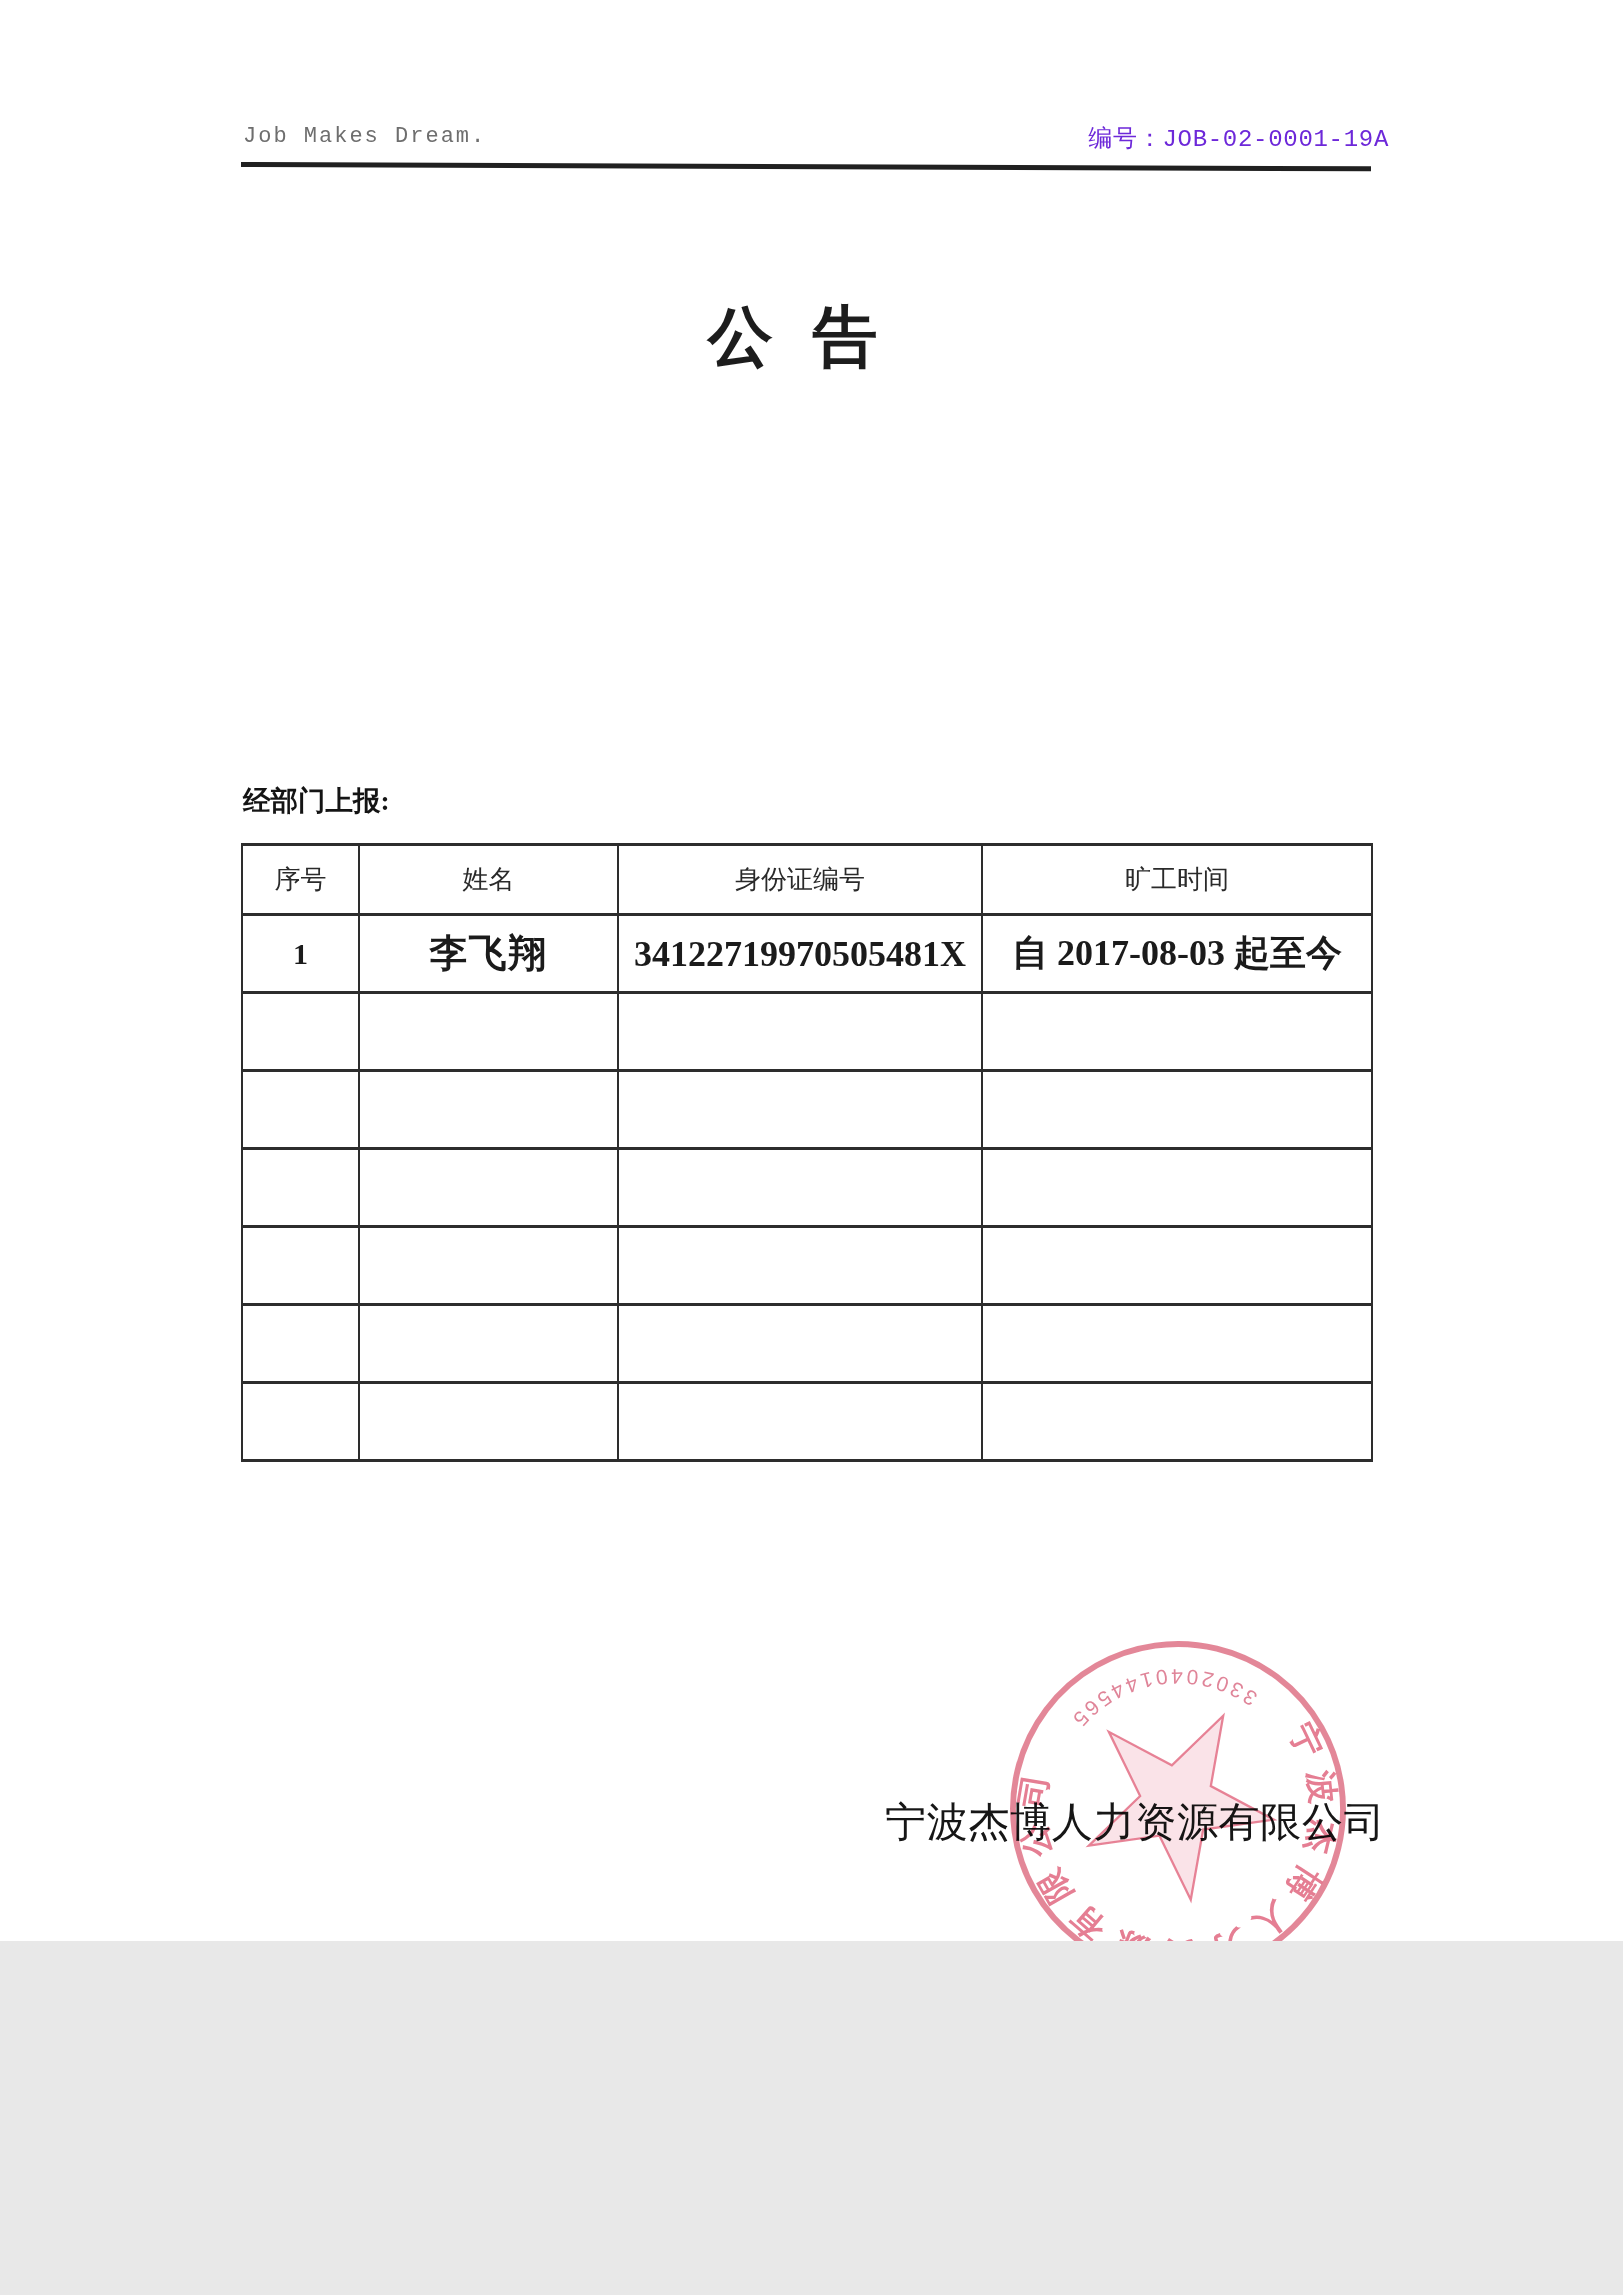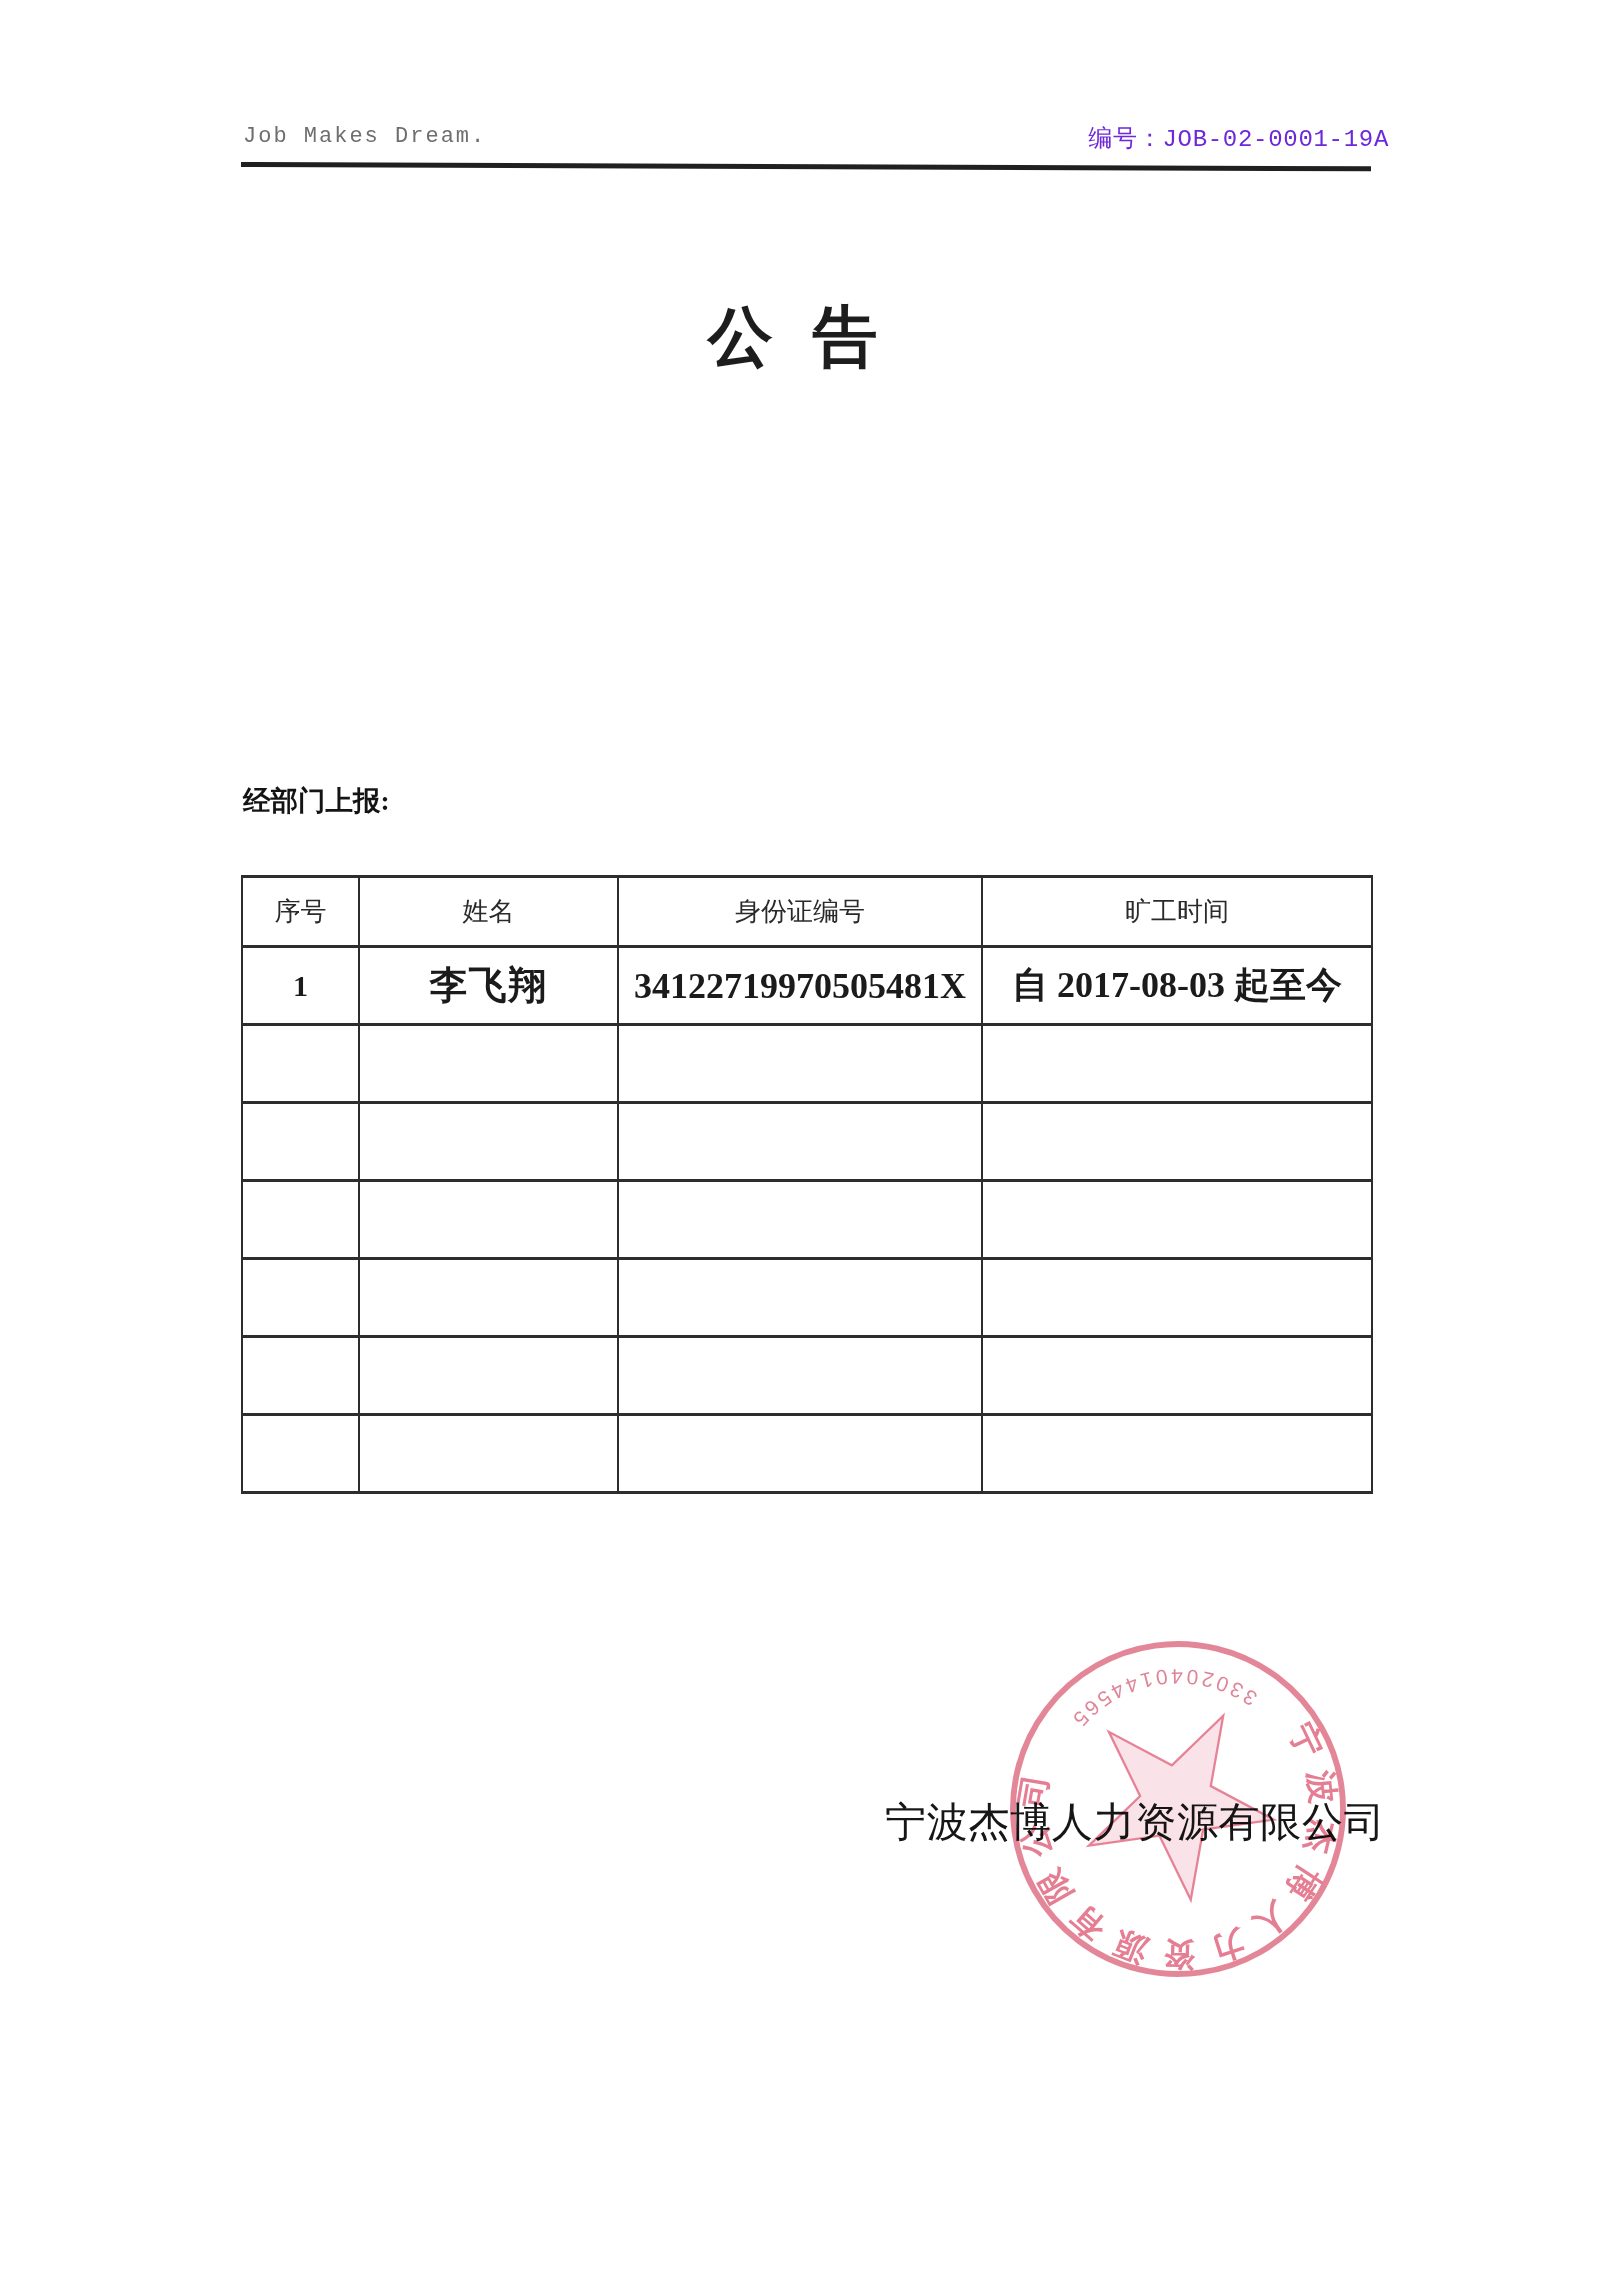--- a/index.html
+++ b/index.html
@@ -1,18 +1,18 @@
 <!DOCTYPE html>
 <html style="font-size:10.5px"><head>
 <meta charset="utf-8">
 <style>
   html,body{margin:0;padding:0;background:#e8e8e8;}
   .page{
     position:relative;
-    width:1623px;height:2295px;
+    width:1623px;height:1941px;
     background:#ffffff;
     overflow:hidden;
     font-family:"Liberation Serif","DejaVu Serif",serif;
     color:#1f1f1f;
   }
   
   .brand{
     position:absolute;left:243px;top:124px;
     font-family:"Liberation Mono","DejaVu Sans Mono",monospace;
     font-size:22px;color:#6e6e6e;letter-spacing:2px;white-space:nowrap;
@@ -39,21 +39,21 @@
   }
   .body-text .line{white-space:nowrap;}
   .body-text .jl{text-align:justify;text-align-last:justify;white-space:normal;overflow:hidden;height:73px;}
   .body-text .indent{text-indent:2em;}
   .list-label{
     position:absolute;left:243px;top:783px;
     font-size:27.5px;font-weight:bold;color:#141414;white-space:nowrap;
   }
   
   .notice-table{
-    position:absolute;left:241px;top:875px;
+    position:absolute;left:241px;top:843px;
     border-collapse:collapse;table-layout:fixed;width:1130px;
   }
   .notice-table th,.notice-table td{
     border:2px solid #2d2d2d;border-top-width:3.3px;border-bottom-width:3.3px;
     text-align:center;vertical-align:middle;
     overflow:hidden;white-space:nowrap;
   }
   .notice-table th{height:65px;font-size:26px;font-weight:normal;color:#2a2a2a;}
   .notice-table td{height:73px;font-size:36px;color:#1b1b1b;font-weight:bold;}
   .notice-table td.seq{font-size:30px;font-weight:bold;}

